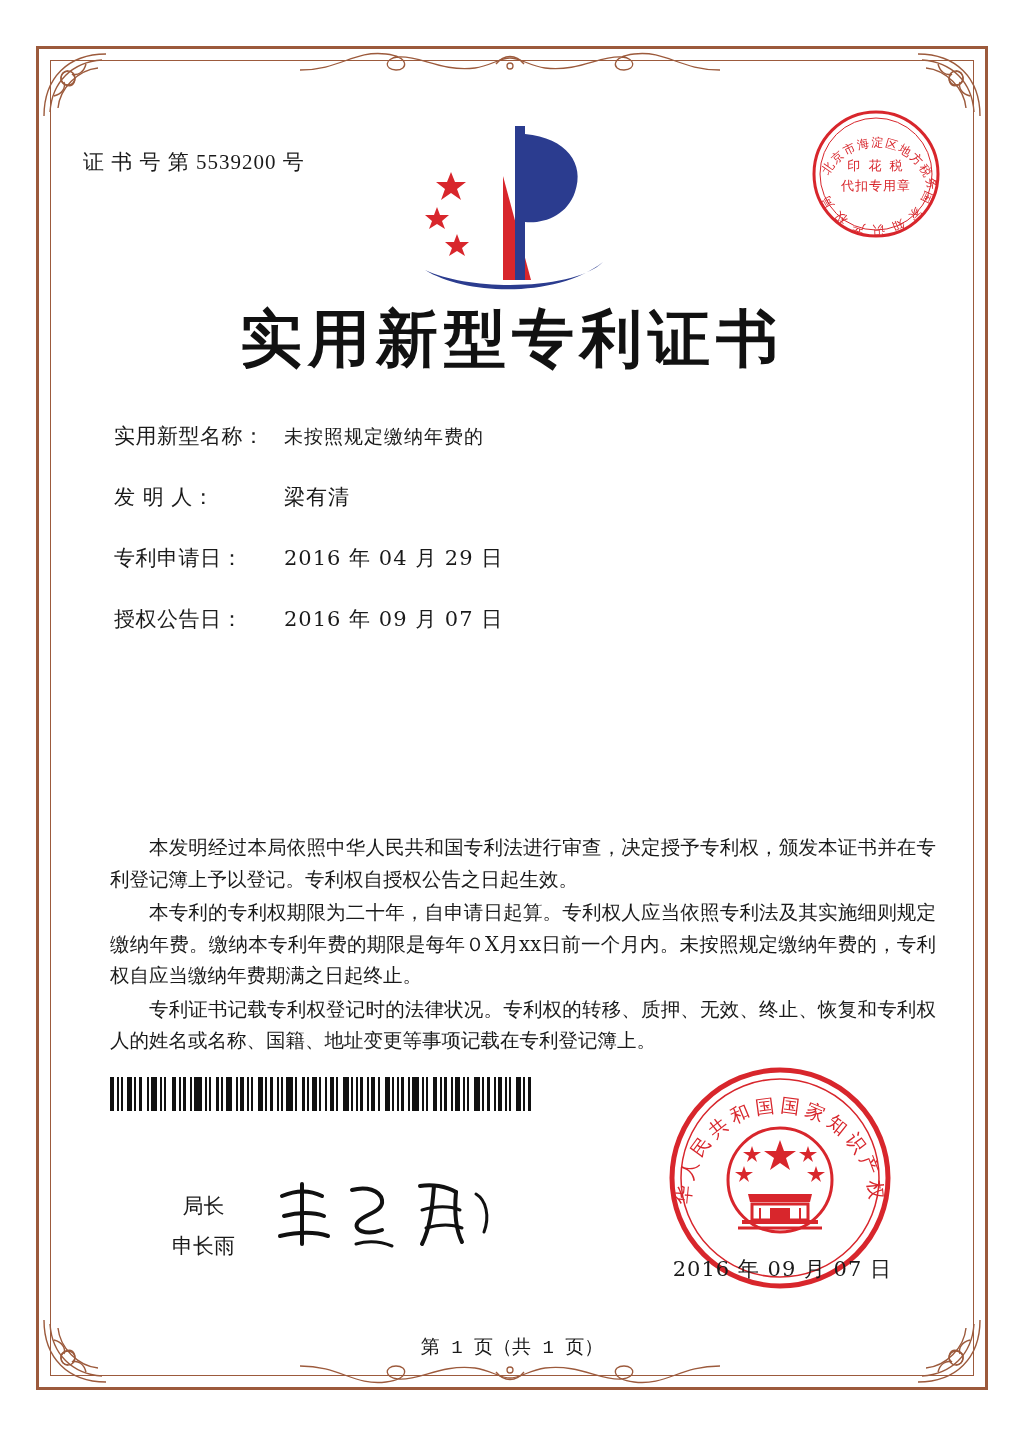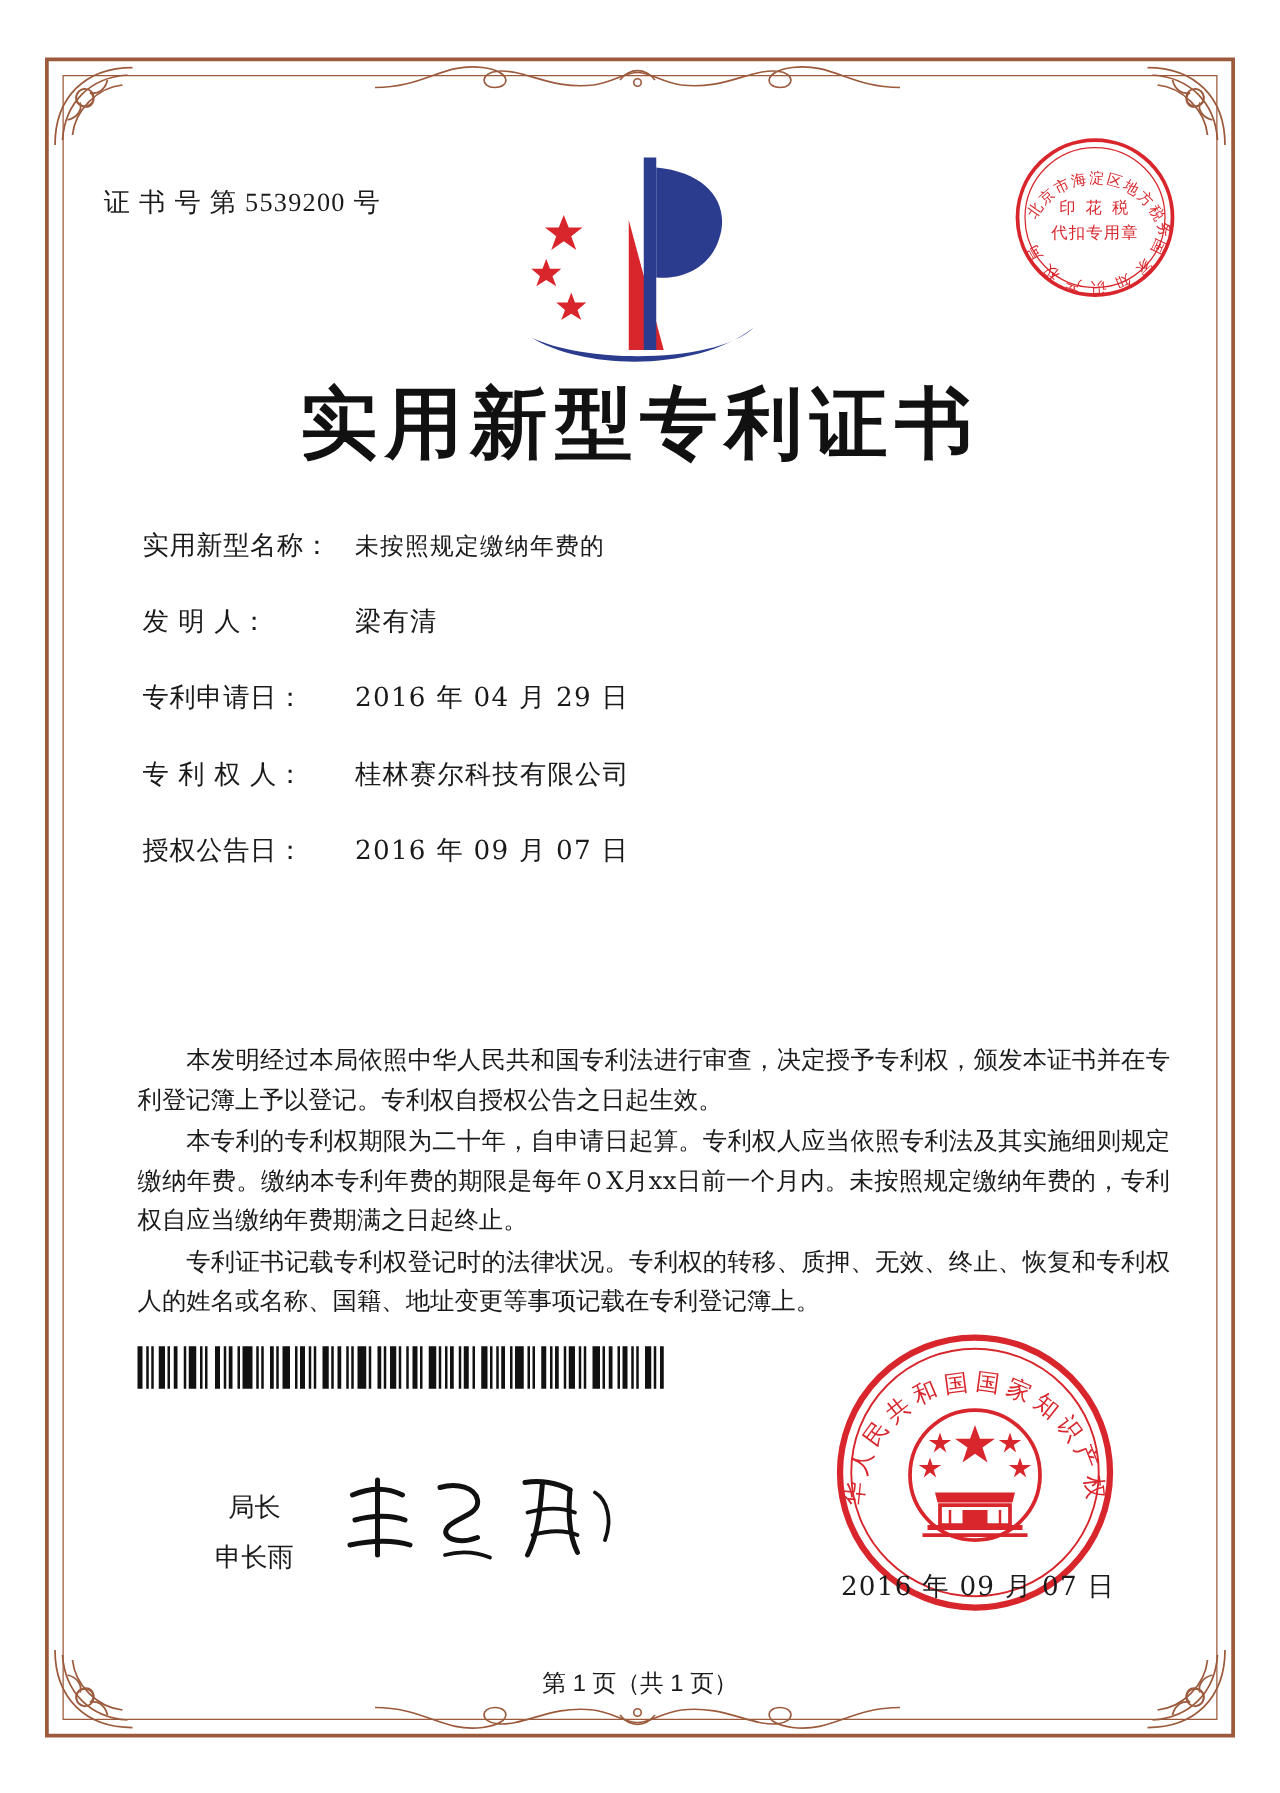--- a/index.html
+++ b/index.html
@@ -203,21 +203,21 @@
     white-space: nowrap;
   }
 
   .page-footer {
     position: absolute;
     left: 0;
     right: 0;
     bottom: -6px;
     text-align: center;
     font-size: 19px;
-    font-family: Liberation Sans, sans-serif;
+    font-family: Liberation Mono, monospace;
   }
 </style>
 </head>
 <body>
 
 <div class="page">
 
   <div class="border-outer"></div>
   <div class="border-inner"></div>
 
@@ -330,24 +330,20 @@
         <span class="field-label">实用新型名称：</span>
         <span class="field-value">未按照规定缴纳年费的</span>
       </div>
       <div class="field-row">
         <span class="field-label">发  明  人：</span>
         <span class="field-value">梁有清</span>
       </div>
       <div class="field-row">
         <span class="field-label">专利申请日：</span>
         <span class="field-value">2016 年  04 月  29 日</span>
-      </div>
-      <div class="field-row">
-        <span class="field-label">专 利 权 人：</span>
-        <span class="field-value">桂林赛尔科技有限公司</span>
       </div>
       <div class="field-row">
         <span class="field-label">授权公告日：</span>
         <span class="field-value">2016 年  09 月  07 日</span>
       </div>
     </div>
 
     <div class="body-text">
       <p>本发明经过本局依照中华人民共和国专利法进行审查，决定授予专利权，颁发本证书并在专利登记簿上予以登记。专利权自授权公告之日起生效。</p>
       <p>本专利的专利权期限为二十年，自申请日起算。专利权人应当依照专利法及其实施细则规定缴纳年费。缴纳本专利年费的期限是每年０Ⅹ月ⅹⅹ日前一个月内。未按照规定缴纳年费的，专利权自应当缴纳年费期满之日起终止。</p>

